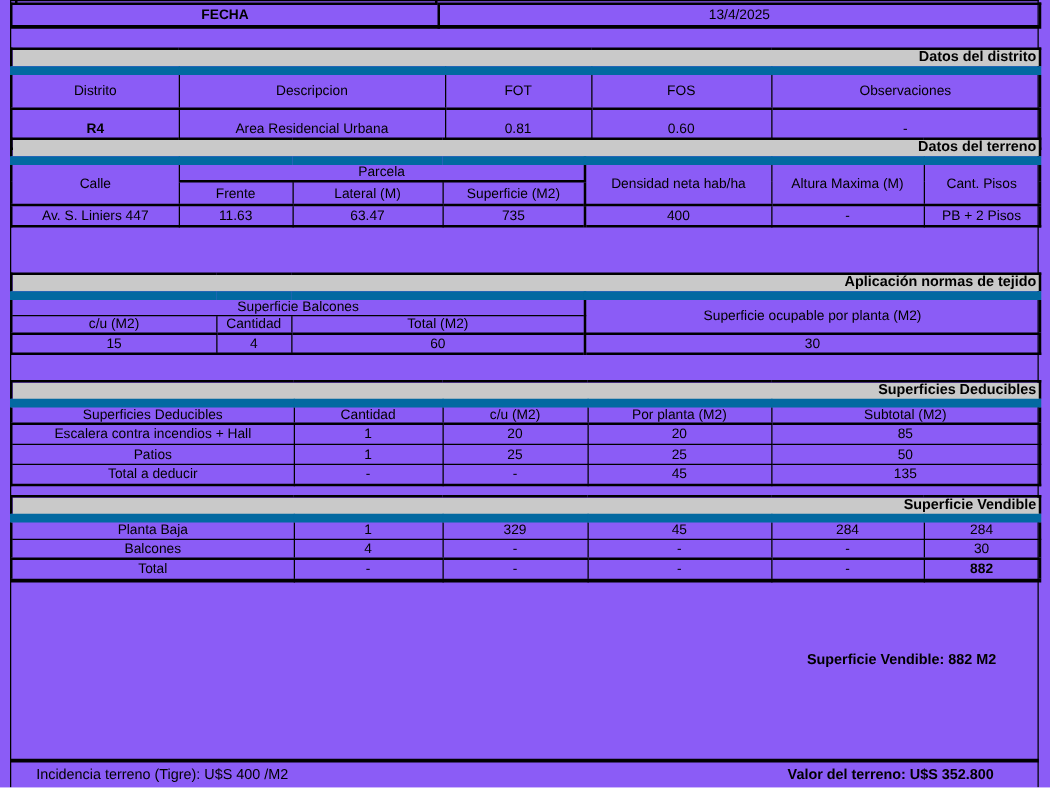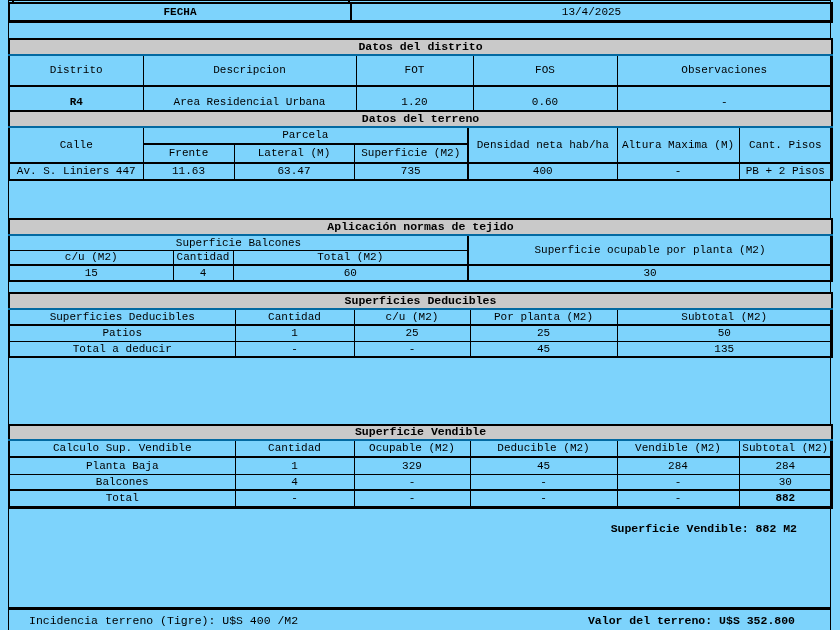--- a/index.html
+++ b/index.html
@@ -1,35 +1,35 @@
 <!DOCTYPE html>
 <html><head>
 <meta charset="utf-8">
 <style>
   html,body{margin:0;padding:0;background:#fff;}
   .sheet{
-    position:relative;width:840px;height:630px;background:#7dd3fc;
-    font-family:Liberation Mono, monospace;color:#000;overflow:hidden;
+    position:relative;width:840px;height:630px;background:#8b5cf6;
+    font-family:Liberation Sans, sans-serif;color:#000;overflow:hidden;
   }
   
   .edges{position:absolute;left:8px;top:0;width:821px;height:630px;
     border-left:1px solid #000;border-right:1px solid #000;pointer-events:none;}
   .topline{position:absolute;left:8px;top:0;width:823px;height:0;border-top:1px solid #000;}
   .tick{position:absolute;top:0;width:2px;height:4px;background:#000;}
 
   table.tbl{
     position:absolute;left:8px;width:823px;
     border-collapse:collapse;table-layout:fixed;
     border:2px solid #000;
   }
   .tbl td{
     border:1px solid #000;text-align:center;vertical-align:middle;
     font-size:11px;line-height:1.1;padding:0 2px;white-space:nowrap;overflow:hidden;
   }
-  td.title{background:#c9c9c9;font-weight:bold;font-size:11.5px;border-bottom:2px solid #0369a1;}
+  td.title{background:#c9c9c9;font-weight:bold;font-size:11.5px;border-bottom:7px solid #0369a1;text-align:right;}
   .bb2{border-bottom:2px solid #000 !important;}
   .bt2{border-top:2px solid #000 !important;}
   .bl2{border-left:2px solid #000 !important;}
   .bold{font-weight:bold;}
   .bb3{border-bottom:3px solid #000 !important;}
 
   .note{
     position:absolute;left:8px;top:519px;width:823px;height:18px;
     display:flex;justify-content:flex-end;align-items:center;
     padding-right:34px;box-sizing:border-box;
@@ -81,21 +81,21 @@
     <tr style="height:31px">
       <td class="bb2">Distrito</td>
       <td class="bb2">Descripcion</td>
       <td class="bb2">FOT</td>
       <td class="bb2">FOS</td>
       <td class="bb2">Observaciones</td>
     </tr>
     <tr style="height:32px">
       <td class="bold">R4</td>
       <td>Area Residencial Urbana</td>
-      <td>1.20</td>
+      <td>0.81</td>
       <td>0.60</td>
       <td>-</td>
     </tr>
   </tbody>
     </table>
 
   <table class="tbl" style="top:110px;">
     <colgroup>
         <col style="width:134px">
         <col style="width:91px">
@@ -155,78 +155,77 @@
     </tr>
     <tr style="height:16px">
       <td>15</td>
       <td>4</td>
       <td>60</td>
       <td class="bl2">30</td>
     </tr>
   </tbody>
     </table>
 
-  <table class="tbl" style="top:292px;">
+  <table class="tbl" style="top:304px;">
     <colgroup>
         <col style="width:226px">
         <col style="width:119px">
         <col style="width:116px">
         <col style="width:147px">
         <col style="width:215px">
       </colgroup>
     <tbody>
         <tr style="height:16px">
       <td class="title" colspan="5">Superficies Deducibles</td>
     </tr>
     <tr style="height:16px">
       <td class="bb2">Superficies Deducibles</td>
       <td class="bb2">Cantidad</td>
       <td class="bb2">c/u (M2)</td>
       <td class="bb2">Por planta (M2)</td>
       <td class="bb2">Subtotal (M2)</td>
     </tr>
+    <tr style="height:17px">
+      <td>Escalera contra incendios + Hall</td>
+      <td>1</td>
+      <td>20</td>
+      <td>20</td>
+      <td>85</td>
+    </tr>
     <tr style="height:16px">
       <td>Patios</td>
       <td>1</td>
       <td>25</td>
       <td>25</td>
       <td>50</td>
     </tr>
     <tr style="height:16px">
       <td>Total a deducir</td>
       <td>-</td>
       <td>-</td>
       <td>45</td>
       <td>135</td>
     </tr>
   </tbody>
     </table>
 
-  <table class="tbl bb3" style="top:424px;">
+  <table class="tbl bb3" style="top:396px;">
     <colgroup>
         <col style="width:226px">
         <col style="width:119px">
         <col style="width:116px">
         <col style="width:147px">
         <col style="width:122px">
         <col style="width:93px">
       </colgroup>
     <tbody>
         <tr style="height:15px">
       <td class="title" colspan="6">Superficie Vendible</td>
     </tr>
     <tr style="height:17px">
-      <td class="bb2">Calculo Sup. Vendible</td>
-      <td class="bb2">Cantidad</td>
-      <td class="bb2">Ocupable (M2)</td>
-      <td class="bb2">Deducible (M2)</td>
-      <td class="bb2">Vendible (M2)</td>
-      <td class="bb2">Subtotal (M2)</td>
-    </tr>
-    <tr style="height:17px">
       <td>Planta Baja</td>
       <td>1</td>
       <td>329</td>
       <td>45</td>
       <td>284</td>
       <td>284</td>
     </tr>
     <tr style="height:16px">
       <td>Balcones</td>
       <td>4</td>

